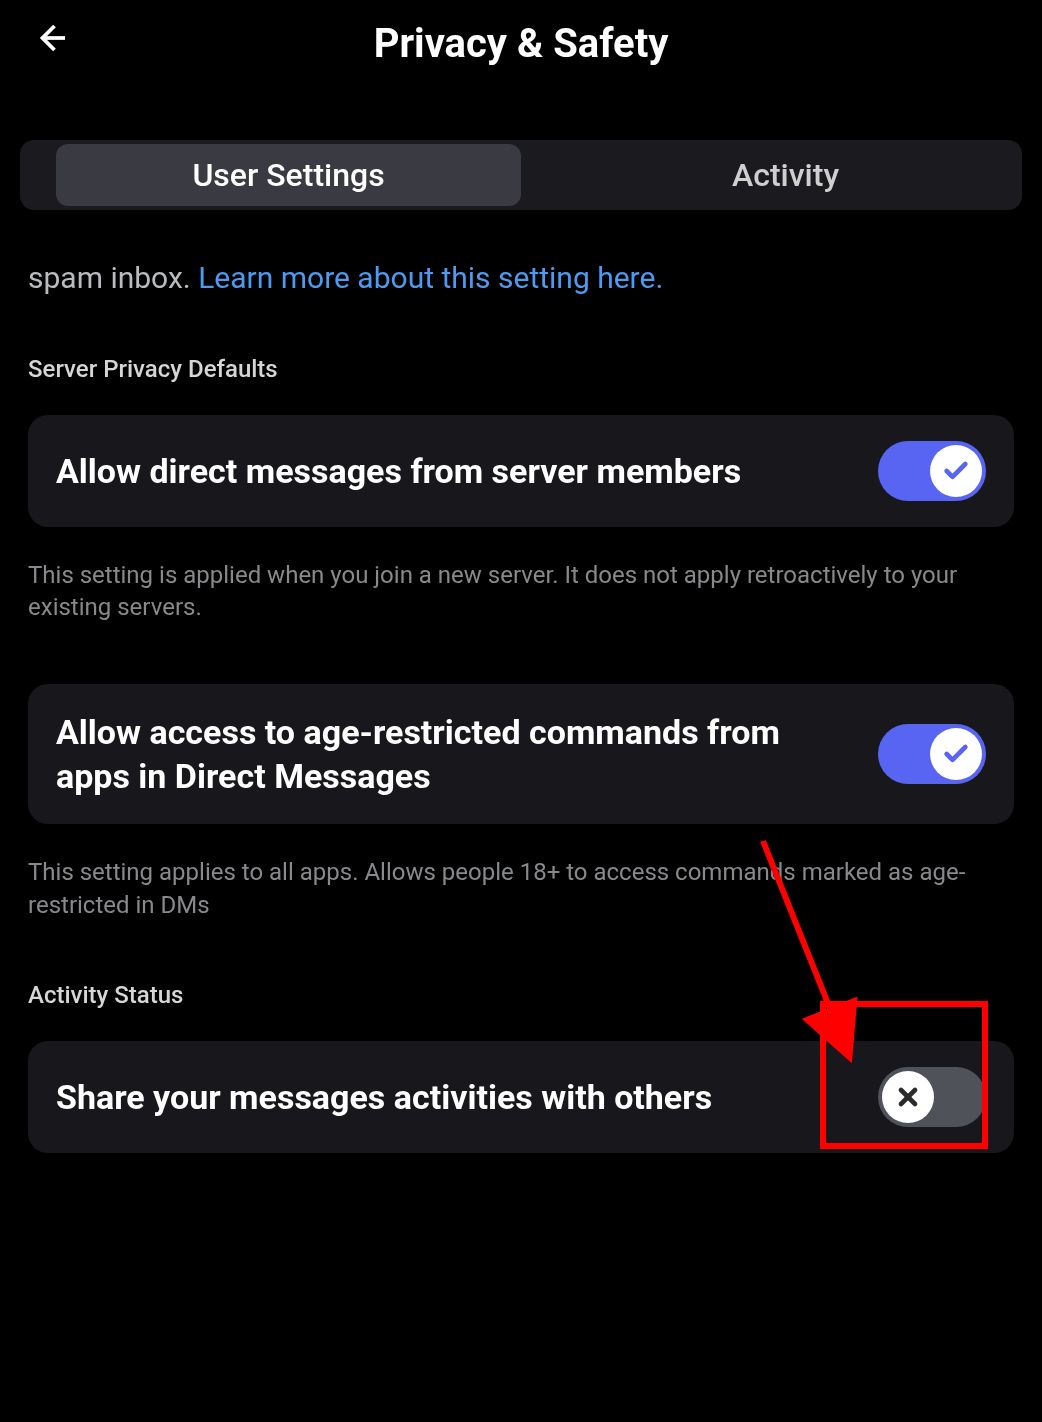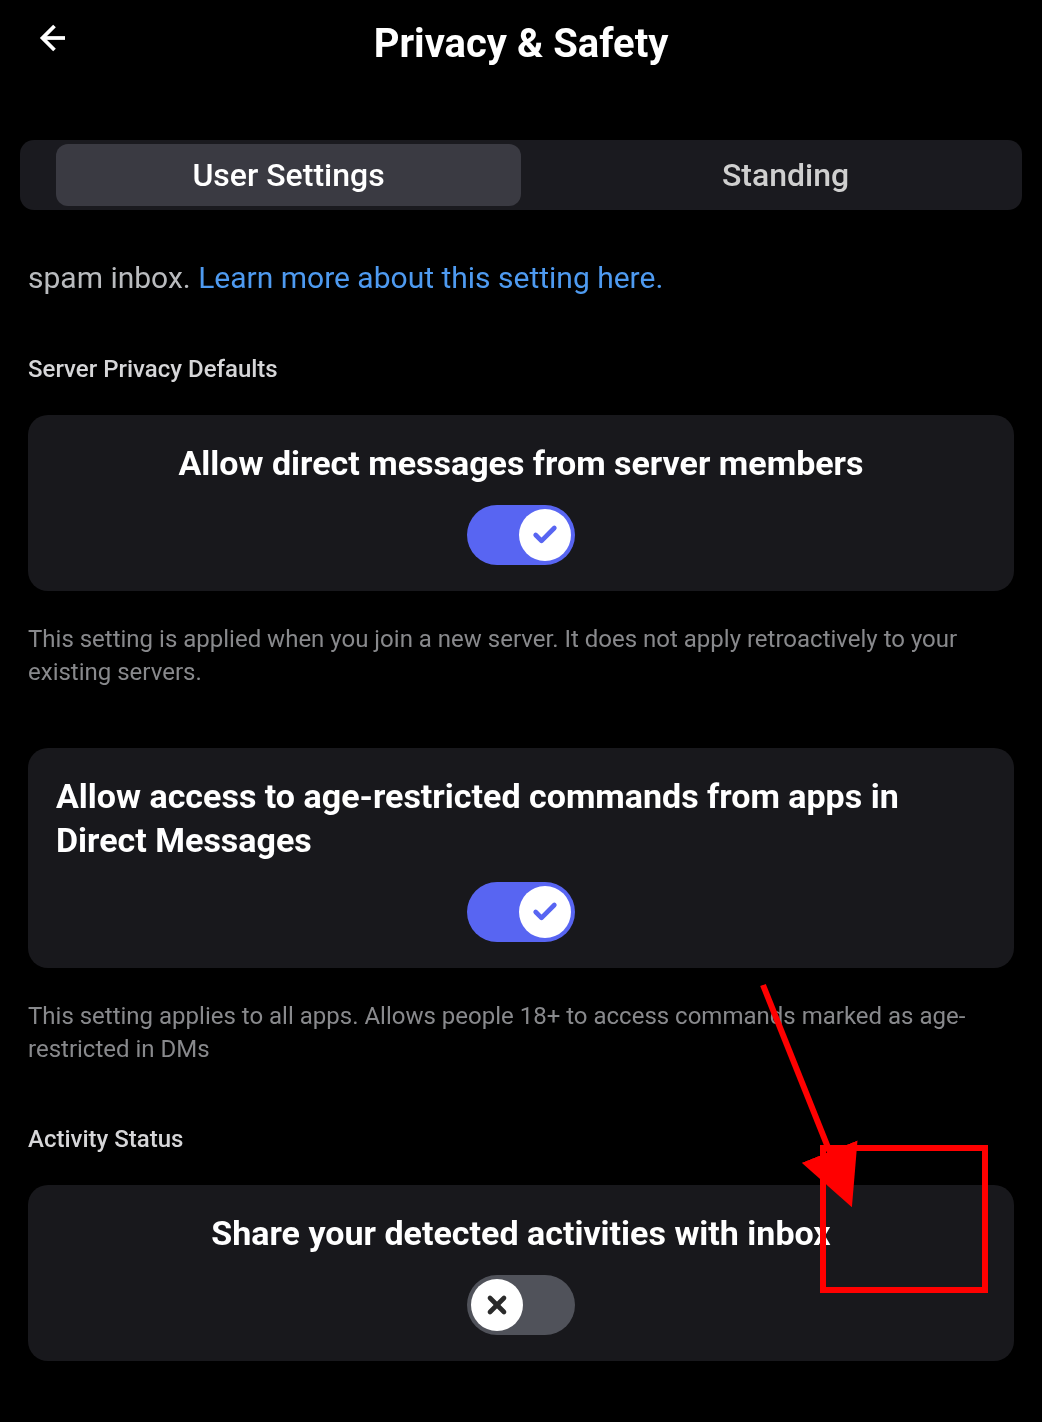--- a/index.html
+++ b/index.html
@@ -85,21 +85,20 @@
     }
     .setting-card {
       background-color: #18181c;
       border-radius: 20px;
       padding: 26px 28px;
       margin-top: 32px;
       display: flex;
       align-items: center;
       justify-content: space-between;
       gap: 20px;
-      flex-direction: column;
     }
     .setting-title {
       font-size: 34px;
       font-weight: 700;
       color: #ffffff;
       line-height: 1.3;
       flex: 1;
     }
     .setting-description {
       margin-top: 32px;
@@ -167,21 +166,21 @@
     <svg viewBox="0 0 24 24">
       <polyline points="15,4 7,12 15,20"></polyline>
       <line x1="7" y1="12" x2="22" y2="12"></line>
     </svg>
   </div>
   <div class="header-title">Privacy &amp; Safety</div>
 </div>
 
 <div class="tabs">
   <div class="tab active">User Settings</div>
-  <div class="tab">Standing</div>
+  <div class="tab">Activity</div>
 </div>
 
 <div class="content">
 
   <div class="spam-text">
     <span>spam inbox. </span><span class="link">Learn more about this setting here.</span>
   </div>
 
   <div class="section-header">Server Privacy Defaults</div>
 
@@ -217,21 +216,21 @@
     <svg class="annotation-arrow" style="left:725px; top:-210px;" width="180" height="260">
       <defs>
         <marker id="arrowhead" markerWidth="10" markerHeight="10" refX="6" refY="5" orient="auto">
           <polygon points="0,0 10,5 0,10" fill="#ff0000"></polygon>
         </marker>
       </defs>
       <line x1="10" y1="10" x2="90" y2="210" stroke="#ff0000" stroke-width="6" marker-end="url(#arrowhead)"></line>
     </svg>
 
     <div class="setting-card">
-      <div class="setting-title">Share your detected activities with inbox</div>
+      <div class="setting-title">Share your messages activities with others</div>
       <div class="toggle off">
         <div class="toggle-knob">
           <svg viewBox="0 0 24 24">
             <line x1="6" y1="6" x2="18" y2="18" stroke="#2b2b2b" stroke-width="4" stroke-linecap="round"></line>
             <line x1="18" y1="6" x2="6" y2="18" stroke="#2b2b2b" stroke-width="4" stroke-linecap="round"></line>
           </svg>
         </div>
       </div>
     </div>
     <div class="highlight-box"></div>

